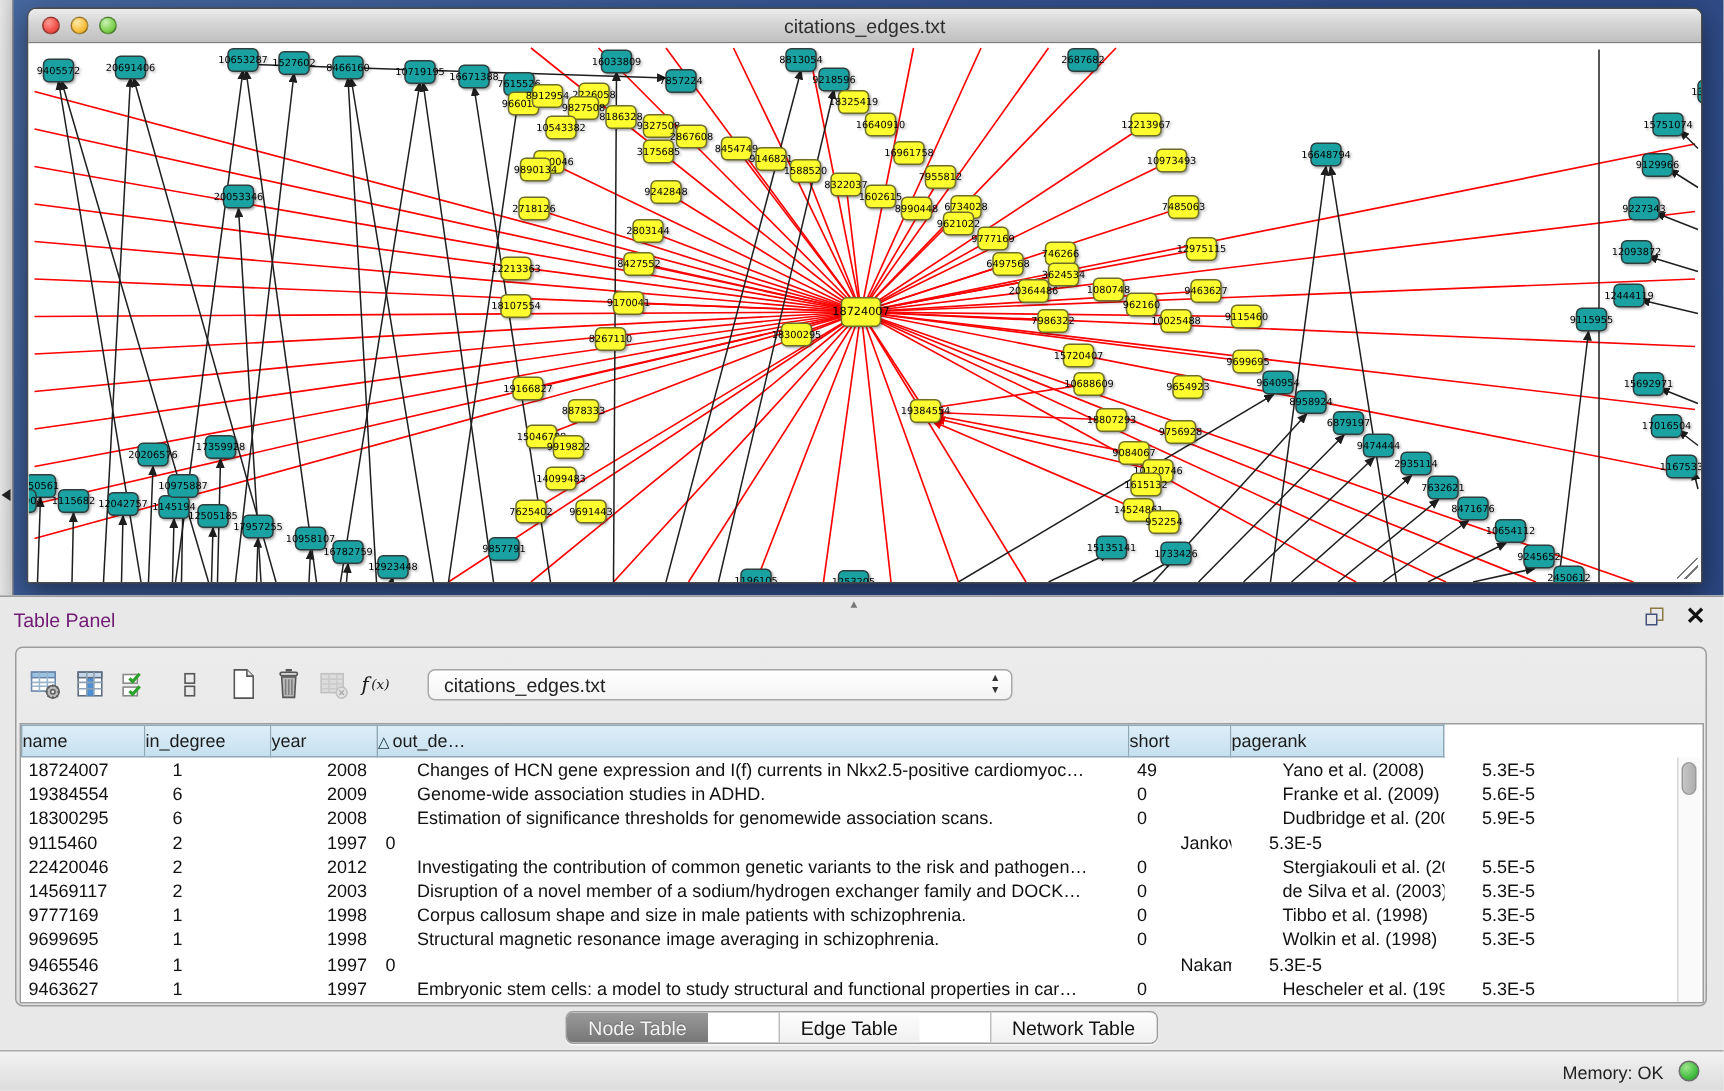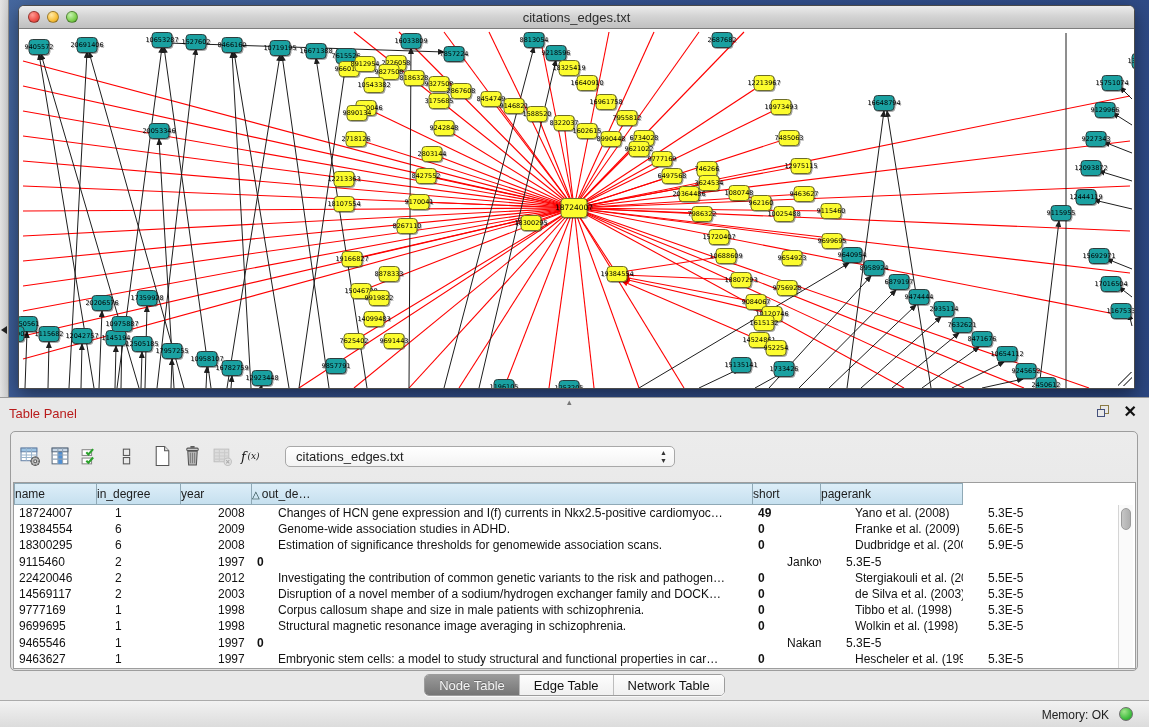--- a/index.html
+++ b/index.html
@@ -33,21 +33,21 @@
   .canvas svg { display:block; }
   .resize-grip { position:absolute; right:2px; bottom:2px; width:14px; height:14px;
     background:
       linear-gradient(135deg,transparent 46%,#777 46%,#777 52%,transparent 52%) 0 0/14px 14px,
       linear-gradient(135deg,transparent 66%,#777 66%,#777 72%,transparent 72%) 0 0/14px 14px; }
 
   
   .table-panel { position:absolute; left:0; top:397px; width:1149px; height:303px;
     background:#e8e8e8; border-top:1px solid #9a9a9a; }
   .panel-header { position:relative; height:30px; }
-  .panel-title { position:absolute; left:9px; top:8px; font-size:13px; color:#b91c1c; }
+  .panel-title { position:absolute; left:9px; top:8px; font-size:13px; color:#701a75; }
   .splitter-handle { position:absolute; left:567px; top:-1px; font-size:9px; color:#777; }
   .panel-btns { position:absolute; right:12px; top:7px; display:flex; gap:14px; align-items:center; }
   .float-icon { position:relative; width:13px; height:13px; }
   .float-icon .sq1 { position:absolute; left:3px; top:0; width:9px; height:9px; border:1.5px solid #8a7a45; }
   .float-icon .sq2 { position:absolute; left:0; top:4px; width:8px; height:8px;
     border:1.5px solid #44507c; background:#e8e8e8; }
   .close-x { font-size:16px; font-weight:bold; color:#111; line-height:13px; cursor:default; }
 
   .card { position:absolute; left:10px; top:33px; width:1128px; height:240px;
     background:linear-gradient(#ececec,#e0e0e0); border:1px solid #9d9d9d; border-radius:5px; }
@@ -69,32 +69,32 @@
   .thead .th { background:linear-gradient(#ddeef8,#c6e0ef); border:1px solid #8fa9b6;
     border-left:none; font-size:12px; color:#1c1c1c; line-height:20px;
     overflow:hidden; white-space:nowrap; }
   .thead .th:first-child { border-left:1px solid #8fa9b6; }
   .sort-tri { font-size:10px; color:#133; margin-right:2px; }
   .tbody { position:absolute; left:0; top:22px; width:1081px; }
   .trow { display:grid; grid-template-columns:83px 84px 71px 501px 68px 142px 130px;
     height:16.2px; font-size:12px; color:#111; }
   .trow .td { overflow:hidden; white-space:nowrap; line-height:16px; }
   .td.c0 { padding-left:5px; } .td.c1 { padding-left:18px; } .td.c2 { padding-left:37px; }
-  .td.c3 { padding-left:26px; } .td.c4 { padding-left:5px;font-weight:bold; } .td.c5 { padding-left:34px; }
+  .td.c3 { padding-left:26px; } .td.c4 { padding-left:5px; } .td.c5 { padding-left:34px; }
   .td.c6 { padding-left:25px; }
   .vscroll { position:absolute; right:2px; top:22px; width:15px; height:163px;
     background:#fafafa; border-left:1px solid #d5d5d5; }
   .vthumb { position:absolute; left:2px; top:3px; width:10px; height:22px;
     background:linear-gradient(90deg,#c6c6c6,#aeaeae); border:1px solid #9b9b9b; border-radius:6px; }
 
   
   .tabbar { position:absolute; left:0; top:276px; width:1149px; height:24px;
     display:flex; justify-content:center; }
   .seg { display:flex; height:22px; border:1px solid #9c9c9c; border-radius:5px;
-    overflow:hidden; background:#fff; box-shadow:0 1px 0 rgba(255,255,255,.7); }
+    overflow:hidden; background:#fff; box-shadow:0 1px 0 rgba(255,255,255,.7);gap:47px; }
   .seg .tab { padding:0 14px; font-size:13px; line-height:21px; color:#111;
     background:linear-gradient(#fdfdfd,#f0f0f0); border-left:1px solid #bdbdbd; }
   .seg .tab:first-child { border-left:none; }
   .seg .tab.active { background:linear-gradient(#9a9a9a,#767676); color:#f3f3f3;
     text-shadow:0 -1px 0 rgba(0,0,0,.25); }
 
   
   .statusbar { position:absolute; left:0; top:700px; width:1149px; height:27px;
     background:linear-gradient(#f2f2f2,#dcdcdc); border-top:1px solid #ababab;padding-left:15px; }
   .mem { position:absolute; right:40px; top:7px; font-size:12px; color:#222; }

